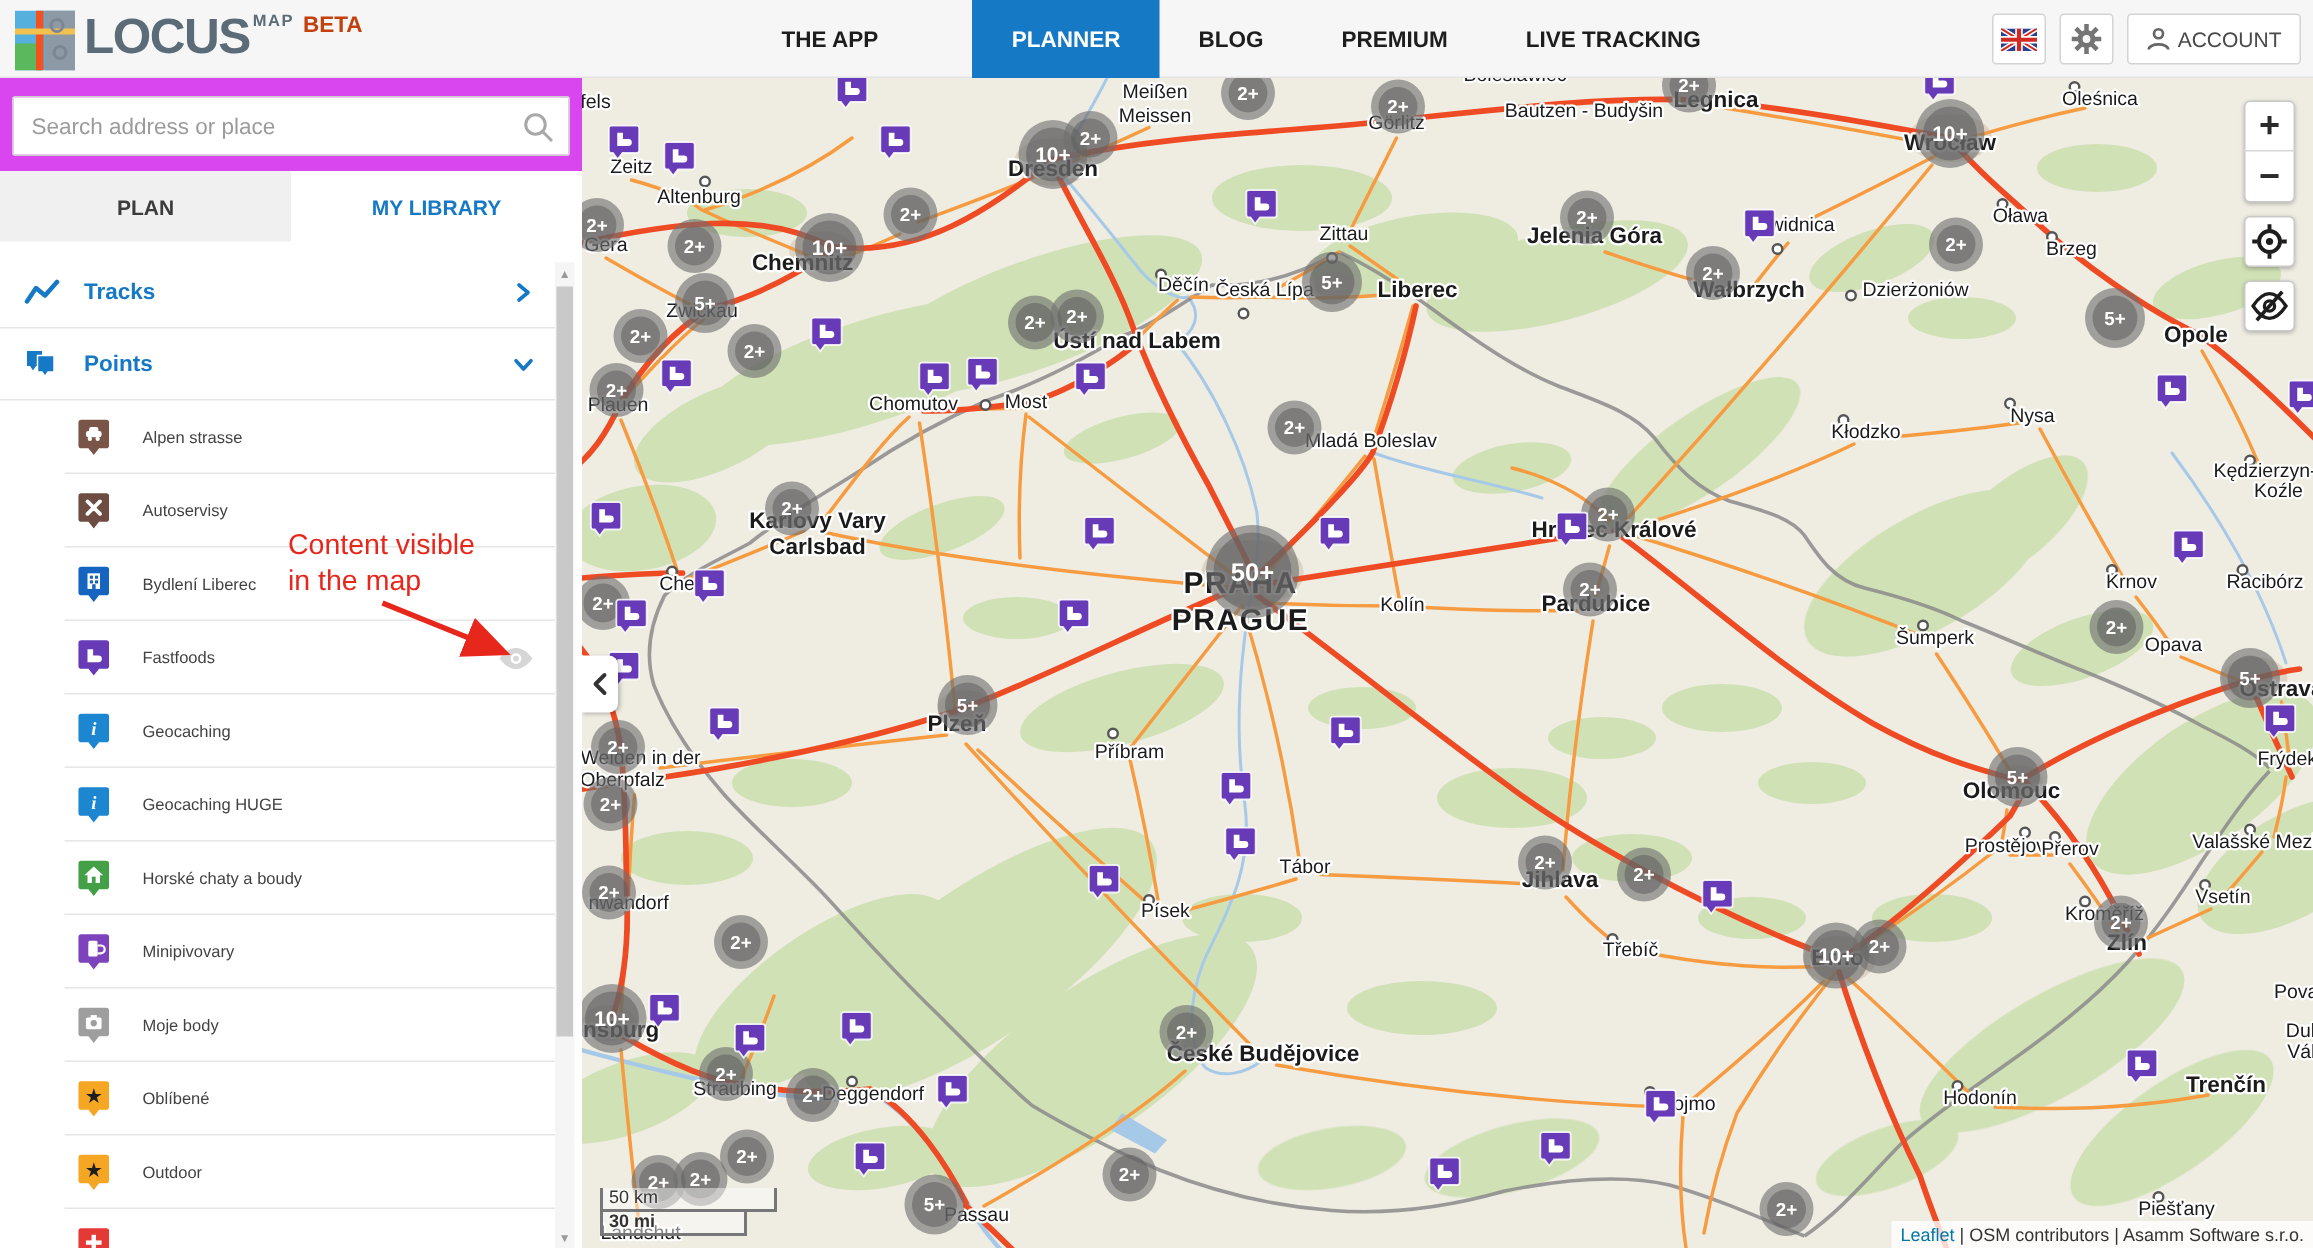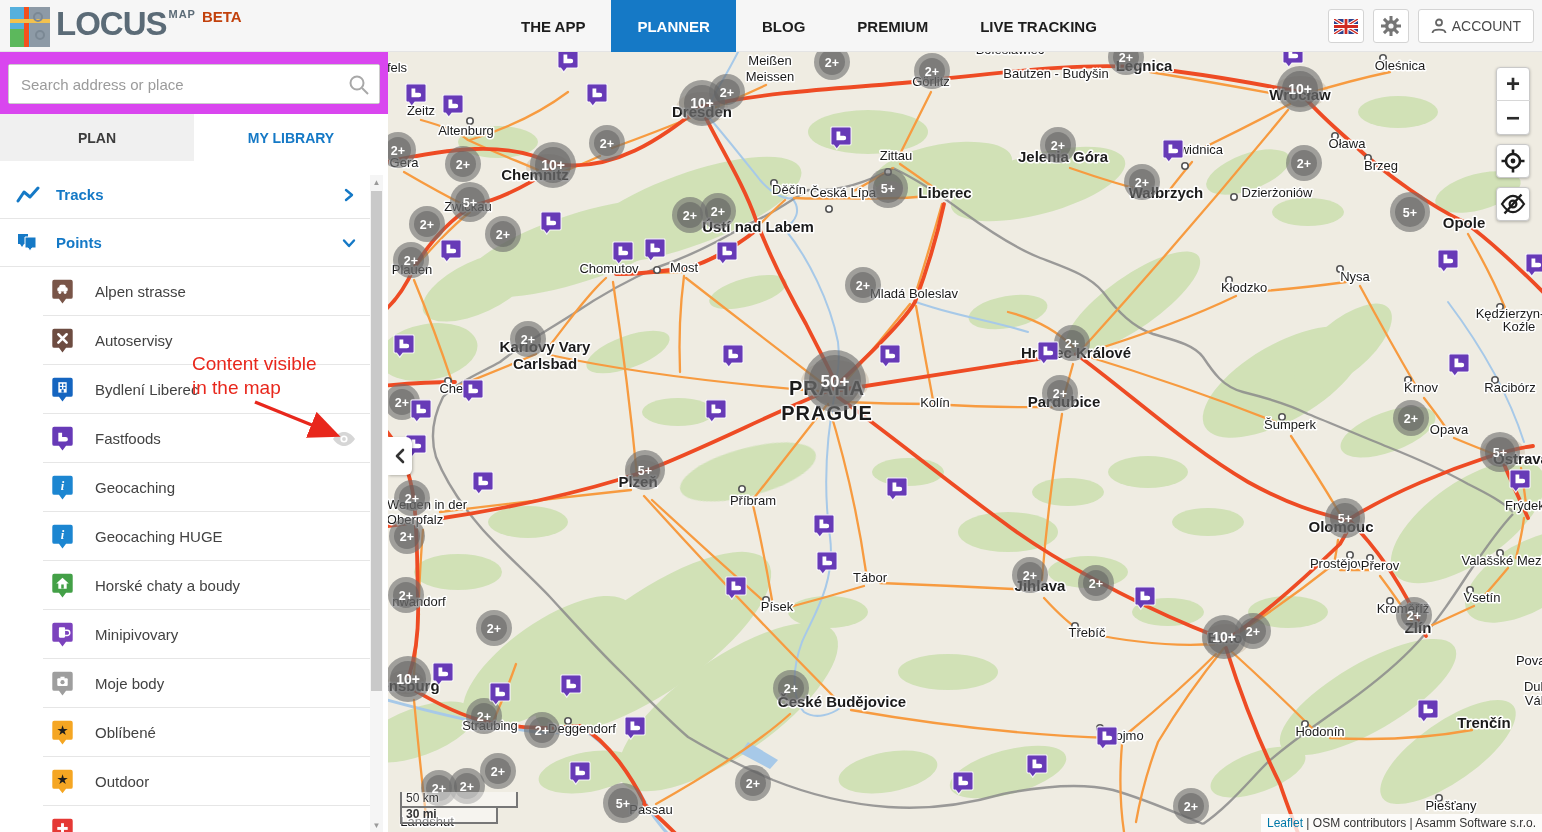--- a/index.html
+++ b/index.html
@@ -13,21 +13,21 @@
   .logo { display:flex; align-items:flex-start; margin-left:10px; cursor:pointer; }
   .logo-tiles { width:40px; height:40px; margin-top:3px; }
   .logo-word { font-size:33px; font-weight:bold; color:#5b6b77; letter-spacing:-1px;
     line-height:40px; margin-left:6px; font-family:"Liberation Sans",sans-serif; }
   .logo-sup { display:flex; flex-direction:column; margin-left:2px; margin-top:4px; }
   .logo-map { font-size:11px; font-weight:bold; color:#5b6b77; letter-spacing:1px; }
   .logo-beta { font-size:15px; font-weight:bold; color:#c2410c; margin-left:6px; margin-top:4px; }
   .nav-items { position:absolute; left:495px; top:0; height:52px; display:flex; }
   .nav-item { height:52px; display:flex; align-items:center; padding:0 26px;
     font-size:15px; font-weight:bold; color:#1d1d1d; cursor:pointer; }
-  .nav-item.active { background:#1579c6; color:#fff; }
+  .nav-item.active { background:#1579c6; color:#fff;margin-left:37px; }
   .nav-right { position:absolute; right:8px; top:0; height:52px; display:flex; align-items:center; gap:9px; }
   .nav-btn { background:#fff; border:1px solid #d4d4d4; border-radius:3px; height:34px;
     display:flex; align-items:center; justify-content:center; cursor:pointer; }
   .nav-btn.sq { width:36px; }
   .account-btn { padding:0 12px; font-size:14px; color:#4a4a4a; gap:5px; }
 
   
   .sidebar { position:absolute; left:0; top:52px; width:388px; height:780px;
     background:#fff; z-index:30; }
   .search-wrap { padding:12px 8px 10px 8px; background:#d946ef; }
@@ -41,21 +41,21 @@
     font-size:14px; font-weight:bold; cursor:pointer; }
   .tab.inactive { background:#f0f0f0; color:#3c3c3c; }
   .tab.active { background:#fff; color:#1579c6; }
   .side-list { position:absolute; left:0; top:119px; width:370px; bottom:0; overflow:hidden; }
   .sect-row { height:48px; display:flex; align-items:center; padding:0 14px 0 16px;
     cursor:pointer; border-bottom:1px solid #e6e6e6; }
   .sect-label { color:#1579c6; font-size:15px; font-weight:bold; margin-left:16px; flex:1; }
   .folder-row { height:49px; display:flex; align-items:center; padding:0 14px 0 52px;
     position:relative; cursor:pointer; }
   .folder-row:after { content:""; position:absolute; left:43px; right:0; bottom:0; height:1px; background:#e6e6e6; }
-  .folder-label { font-size:15px; color:#424242; margin-left:22px; flex:1; }
+  .folder-label { font-size:11px; color:#424242; margin-left:22px; flex:1; }
   .fake-scroll { position:absolute; right:5px; top:123px; width:13px; bottom:0;
     background:#f5f5f5; z-index:5; }
   .fs-arrow { position:absolute; left:0; width:13px; height:14px; color:#9a9a9a; font-size:8px;
     display:flex; align-items:center; justify-content:center; cursor:pointer; background:#f5f5f5;}
   .fs-thumb { position:absolute; left:1px; width:11px; top:16px; height:500px; background:#c9c9c9; cursor:pointer; }
 
   
   .annotation { position:absolute; left:192px; top:352px; z-index:40; pointer-events:none;
     color:#e8271c; font-size:19px; line-height:24px; }
   .anno-arrow { position:absolute; left:0; top:52px; width:388px; height:780px; z-index:39; pointer-events:none; }

